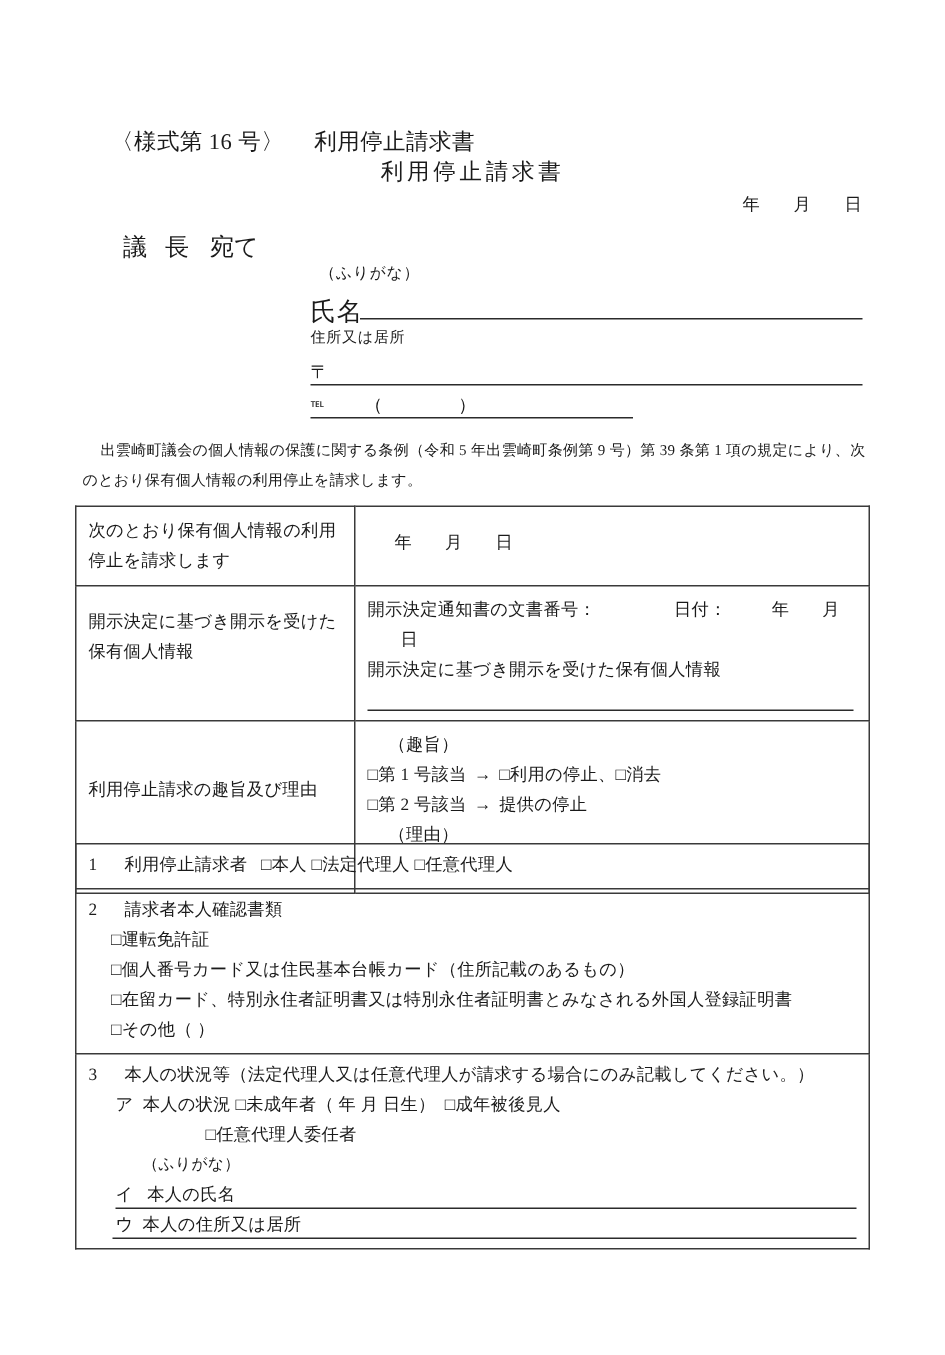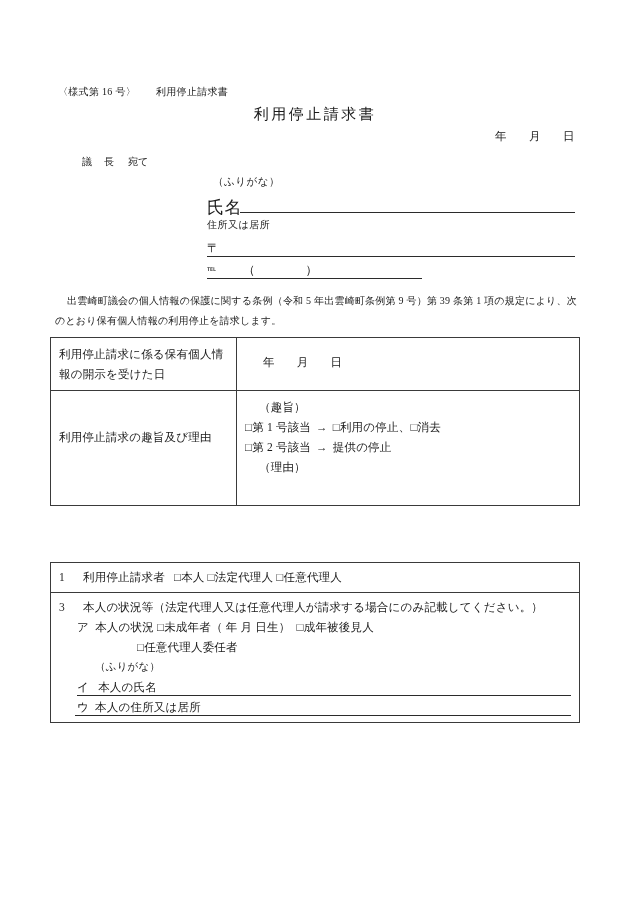--- a/index.html
+++ b/index.html
@@ -19,23 +19,23 @@
   .page {
     position: absolute;
     left: 0; top: 0;
     width: 630px;
     height: 903px;
   }
 
   
   .form-no {
     position: absolute;
-    left: 58px;
+    left: 74px;
     top: 85px;
-    font-size: 10px;
+    font-size: 15px;
     white-space: nowrap;
     letter-spacing: 0.3px;
   }
   .form-no .gap { display: inline-block; width: 20px; }
 
   .doc-title {
     position: absolute;
     left: 0; top: 105px;
     width: 630px;
     text-align: center;
@@ -50,21 +50,21 @@
     font-size: 11.5px;
     letter-spacing: 0.5px;
     white-space: nowrap;
   }
   .date-line .sp { display: inline-block; width: 22px; }
 
   .addressee {
     position: absolute;
     left: 82px;
     top: 155px;
-    font-size: 10px;
+    font-size: 16px;
     white-space: nowrap;
   }
   .addressee .s1 { display: inline-block; width: 12px; }
   .addressee .s2 { display: inline-block; width: 14px; }
 
   
   .furigana-top {
     position: absolute;
     left: 213px;
     top: 175px;
@@ -281,23 +281,33 @@
     <span class="lbl">℡</span>
     <span class="paren">（　　　　）</span>
     <span class="rule"></span>
   </div>
 
   <div class="intro">出雲崎町議会の個人情報の保護に関する条例（令和 5 年出雲崎町条例第 9 号）第 39 条第 1 項の規定により、次のとおり保有個人情報の利用停止を請求します。</div>
 
   <table class="tbl-main">
     <tbody>
         <tr>
-      <td class="lbl-col r1-lbl">利用停止請求に係る保有個人情報の開示を受けた日</td>
+      <td class="lbl-col r1-lbl">次のとおり保有個人情報の利用停止を請求します</td>
       <td class="r1-val">
         <span>年</span><span class="sp"></span><span>月</span><span class="sp"></span><span>日</span>
+      </td>
+    </tr>
+    <tr>
+      <td class="lbl-col r2-lbl">開示決定に基づき開示を受けた保有個人情報</td>
+      <td>
+        <div class="docnum-line">
+          <span>開示決定通知書の文書番号：</span><span class="sp-a"></span><span>日付：</span><span class="sp-b"></span><span>年</span><span class="sp-c"></span><span>月</span><span class="sp-c"></span><span>日</span>
+        </div>
+        <div>開示決定に基づき開示を受けた保有個人情報</div>
+        <div class="under-rule"></div>
       </td>
     </tr>
     <tr>
       <td class="lbl-col r3-lbl">利用停止請求の趣旨及び理由</td>
       <td>
         <div class="ind1">（趣旨）</div>
         <div>
           <span class="cb">□第 1 号該当</span><span class="arrow">→</span><span class="cb">□利用の停止、</span><span class="cb">□消去</span>
         </div>
         <div>
@@ -310,20 +320,31 @@
   </tbody>
     </table>
 
   <table class="tbl-lower">
     <tbody>
         <tr>
       <td>
         <div class="sec1-line">
           <span class="sec-num">1</span><span>利用停止請求者</span><span class="gapcb"></span> <span class="cb">□本人</span> <span class="cb">□法定代理人</span> <span class="cb">□任意代理人</span>
         </div>
+      </td>
+    </tr>
+    <tr>
+      <td>
+        <div>
+          <span class="sec-num">2</span><span>請求者本人確認書類</span>
+        </div>
+        <div class="list-ind">□運転免許証</div>
+        <div class="list-ind">□個人番号カード又は住民基本台帳カード（住所記載のあるもの）</div>
+        <div class="list-ind">□在留カード、特別永住者証明書又は特別永住者証明書とみなされる外国人登録証明書</div>
+        <div class="list-ind">□その他（ ）</div>
       </td>
     </tr>
     <tr>
       <td>
         <div>
           <span class="sec-num">3</span><span>本人の状況等（法定代理人又は任意代理人が請求する場合にのみ記載してください。）</span>
         </div>
         <div class="sec3-ind-a">
           <span>ア</span>&nbsp;&nbsp;<span>本人の状況</span>&nbsp;<span class="cb">□未成年者（ 年 月 日生）</span>&nbsp;&nbsp;<span class="cb">□成年被後見人</span>
         </div>

